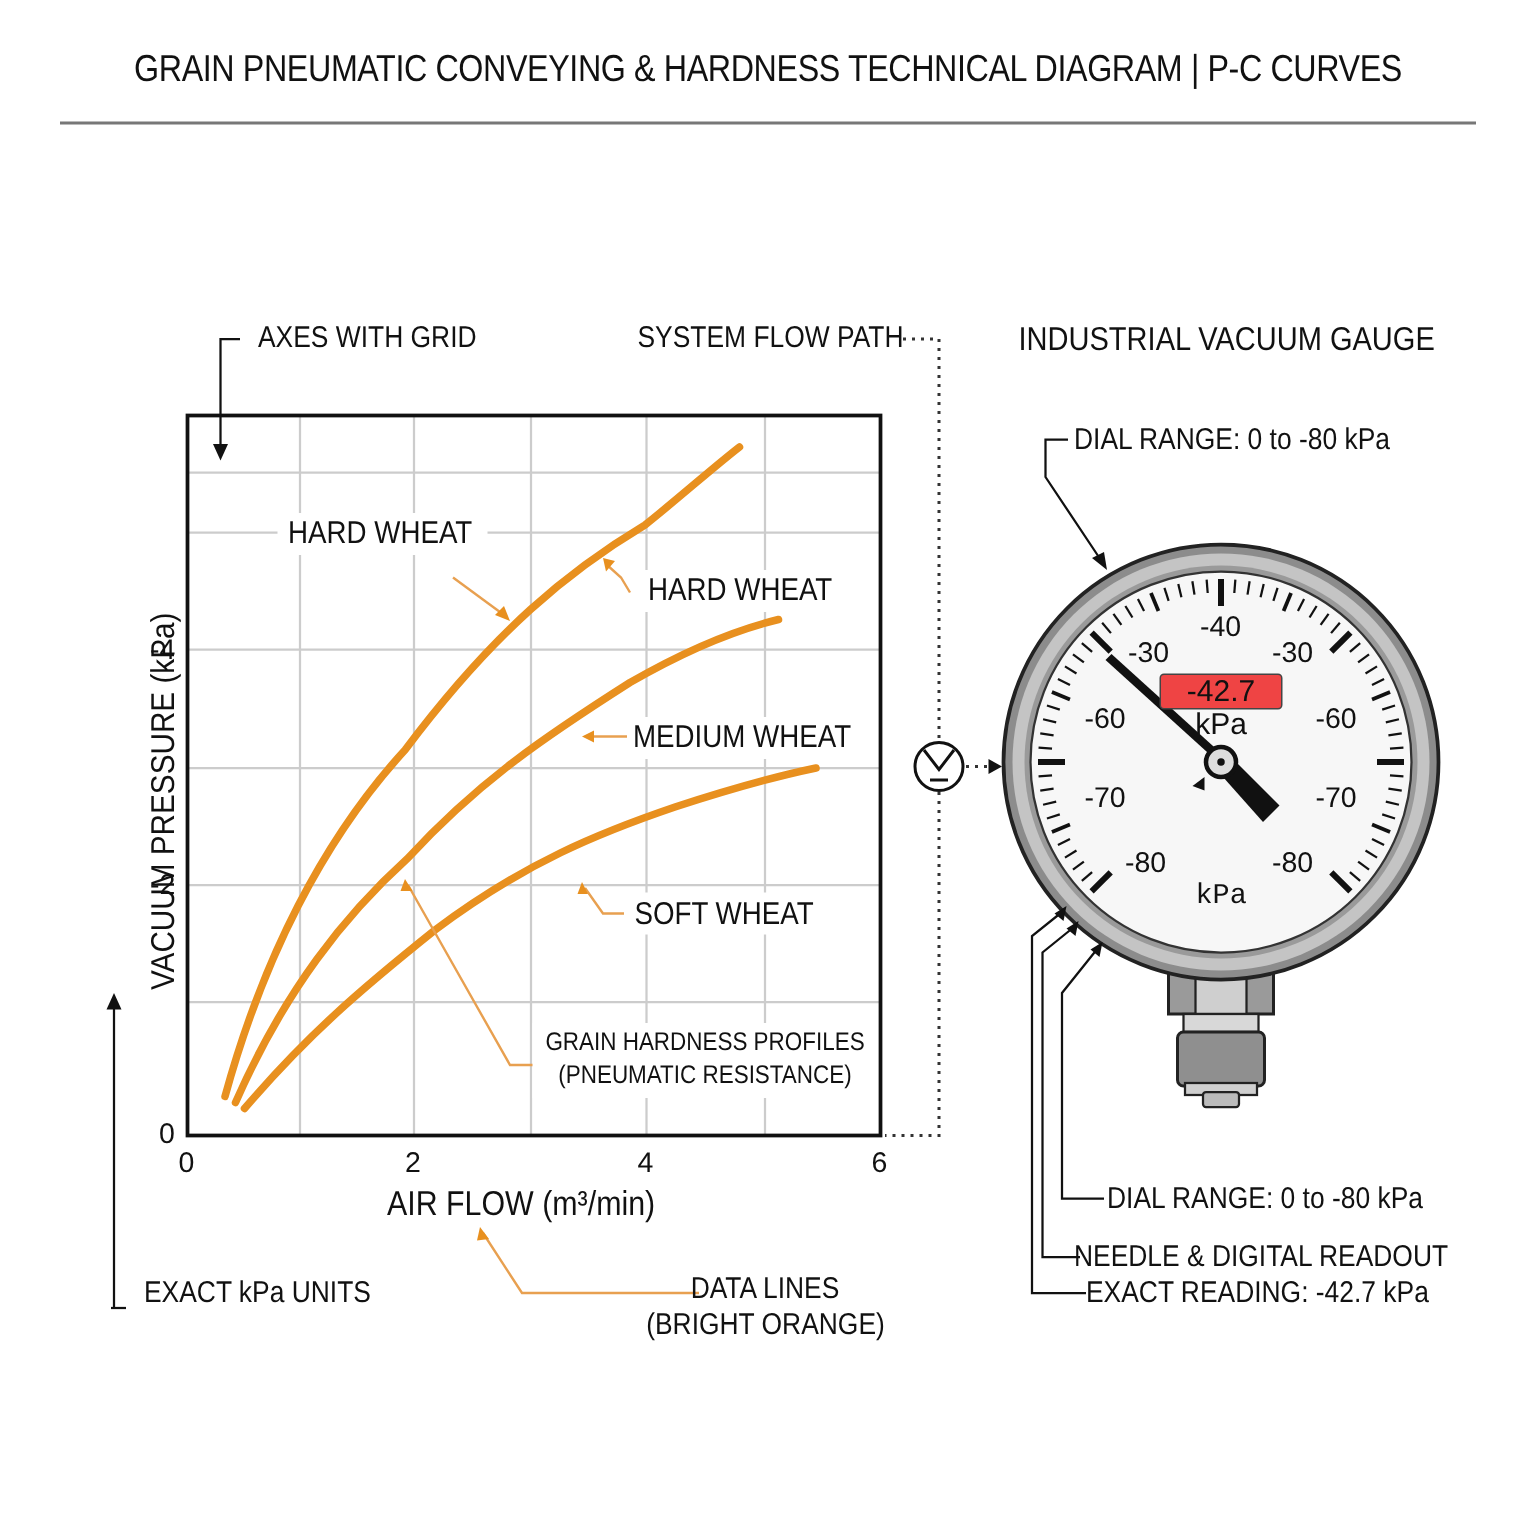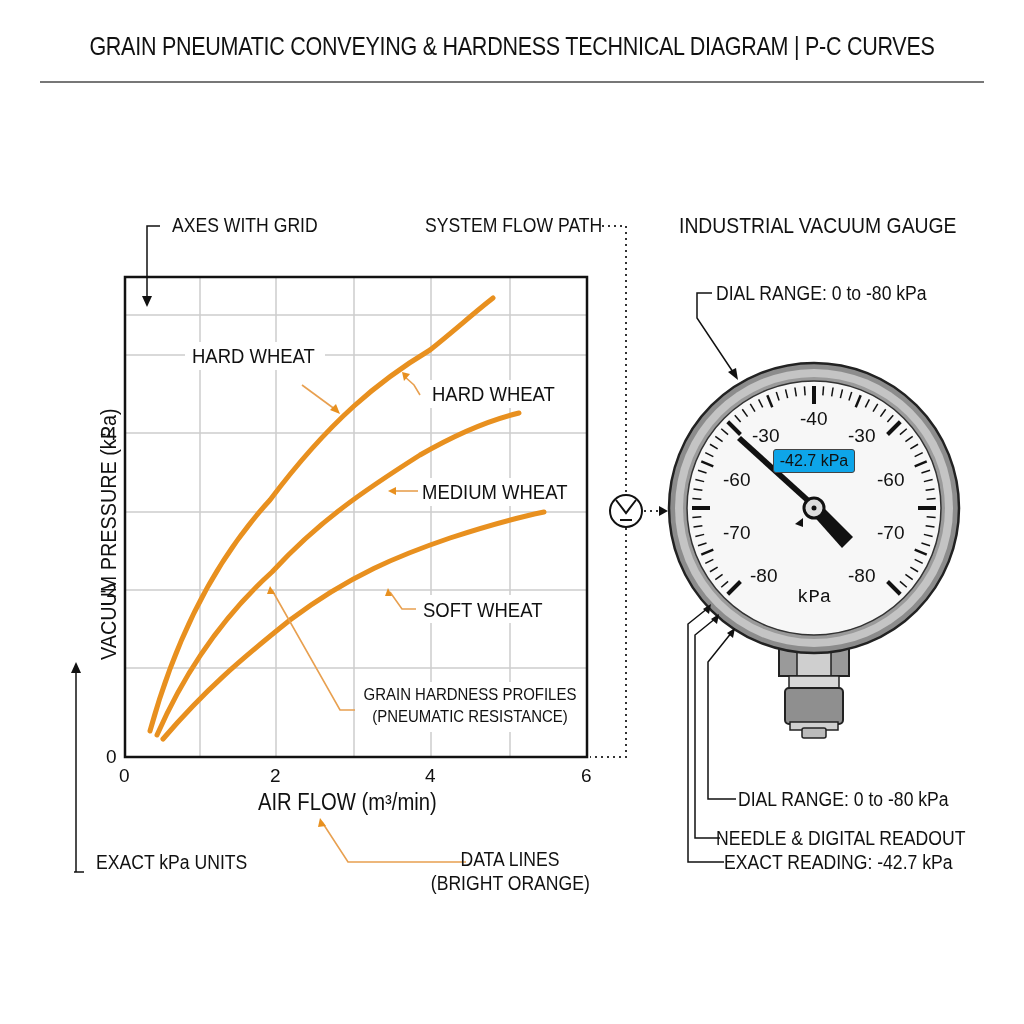--- a/index.html
+++ b/index.html
@@ -215,17 +215,17 @@
 <div class="abs tick" style="left:800px;top:408px;">-40</div>
 <div class="abs tick" style="left:848px;top:425px;">-30</div>
 <div class="abs tick" style="left:723px;top:469px;">-60</div>
 <div class="abs tick" style="left:877px;top:469px;">-60</div>
 <div class="abs tick" style="left:723px;top:522px;">-70</div>
 <div class="abs tick" style="left:877px;top:522px;">-70</div>
 <div class="abs tick" style="left:750px;top:565px;">-80</div>
 <div class="abs tick" style="left:848px;top:565px;">-80</div>
 <div class="abs tick" style="left:797px;top:586px;font-family:Liberation Mono, monospace;">kPa</div>
 
-<div class="abs" style="left:773px;top:449px;width:80px;height:22px;background:#0ea5e9;border:1.5px solid #444;border-radius:3px;font-size:16px;text-align:center;line-height:22px;">-42.7 kPa</div>
+<div class="abs" style="left:773px;top:449px;width:80px;height:22px;background:#ef4444;border:1.5px solid #444;border-radius:3px;font-size:20px;text-align:center;line-height:22px;">-42.7 kPa</div>
 
 <div class="abs lbl" style="left:738px;top:788px;">DIAL RANGE: 0 to -80 kPa</div>
 <div class="abs lbl" style="left:716px;top:827px;">NEEDLE &amp; DIGITAL READOUT</div>
 <div class="abs lbl" style="left:724px;top:851px;">EXACT READING: -42.7 kPa</div>
 
 </body></html>

